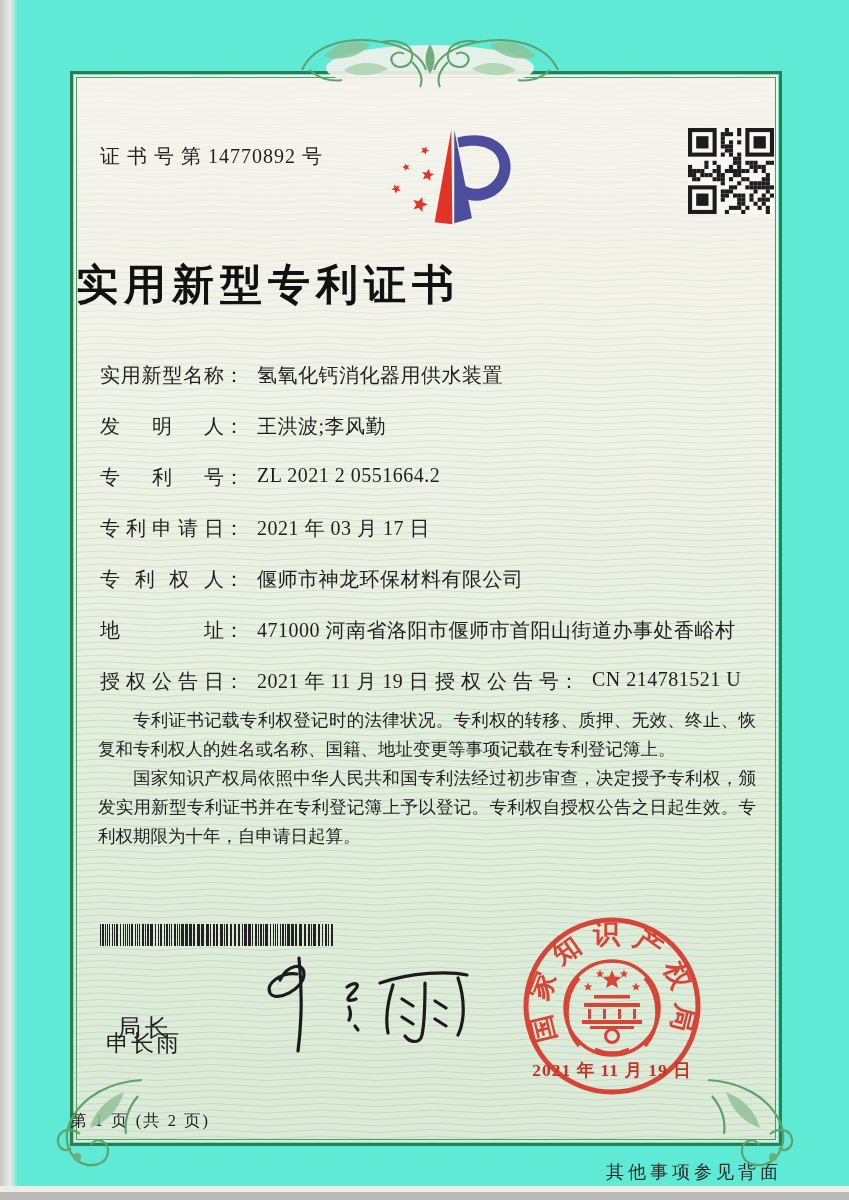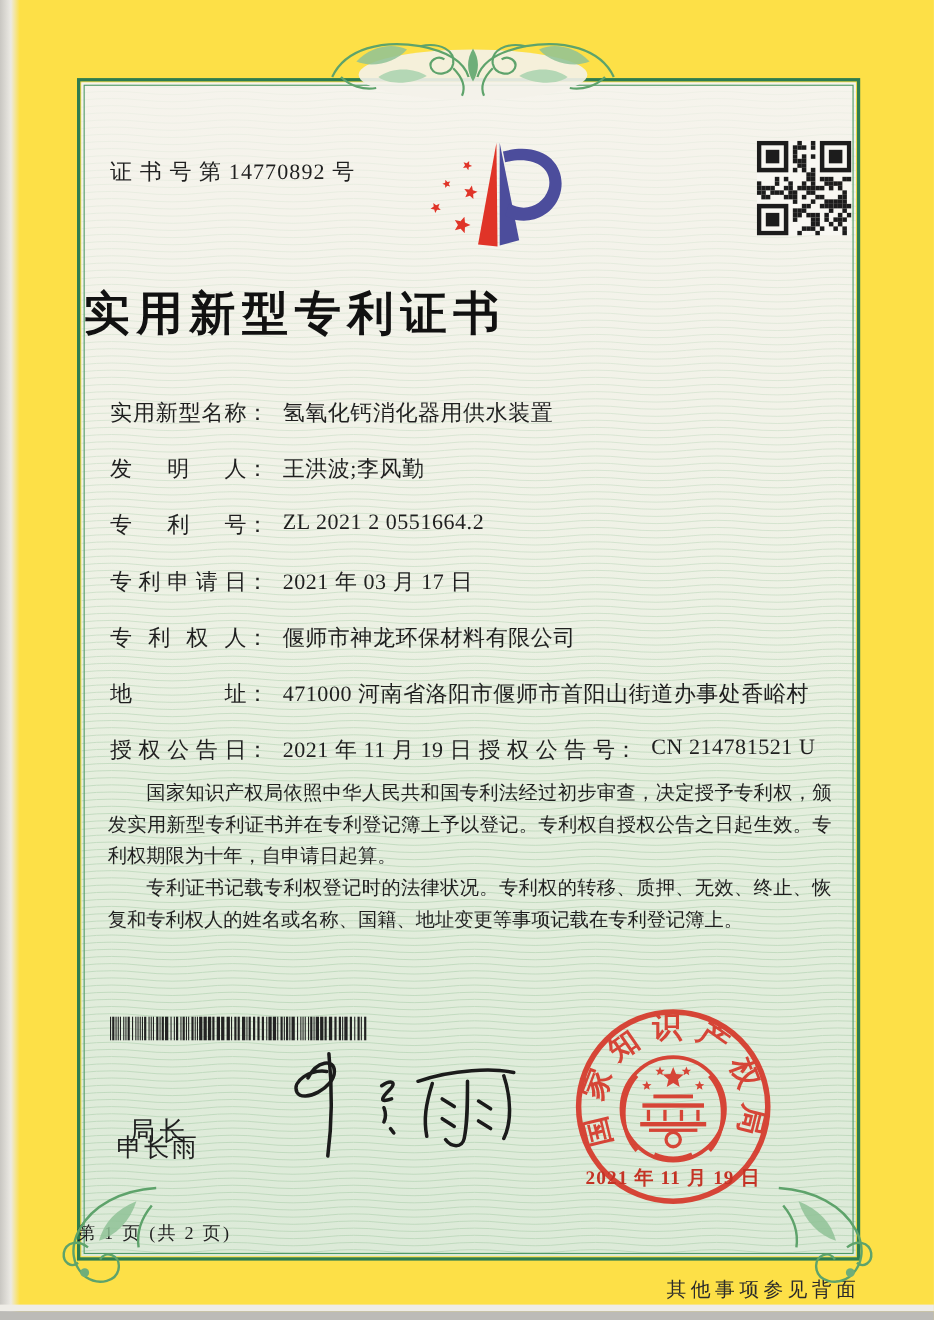--- a/index.html
+++ b/index.html
@@ -1,18 +1,18 @@
 <!DOCTYPE html>
 <html><head>
 <meta charset="utf-8">
 <style>
   html,body{margin:0;padding:0;background:#9a999510;}
   .page{
     position:relative; width:849px; height:1200px; margin:0 auto;
-    background:#fde047; overflow:hidden;
+    background:#5eead4; overflow:hidden;
     font-family:"Liberation Serif", serif; color:#1f1f1f;
   }
   
   .edge-left{position:absolute;left:0;top:0;width:18px;height:1200px;
     background:linear-gradient(90deg,#c9c7c2,#eceae4 55%,rgba(246,244,237,0));z-index:6;}
   .edge-bottom-white{position:absolute;left:0;top:1186px;width:849px;height:6px;background:#efede7;z-index:6;}
   .edge-bottom{position:absolute;left:0;top:1192px;width:849px;height:8px;background:#bcbbb7;z-index:6;}
 
   
   .frame{position:absolute;left:70px;top:71px;width:712px;height:1075px;
@@ -425,22 +425,22 @@
       <span class="flabel">授权公告日</span><span class="fcolon">：</span>
       <span class="fvalue">2021 年 11 月 19 日</span>
       <span class="grant-right">
         <span class="flabel">授权公告号</span><span class="fcolon">：</span>
         <span class="fvalue">CN 214781521 U</span>
       </span>
     </div>
   </div>
 
   <div class="body-text">
+    <p>专利证书记载专利权登记时的法律状况。专利权的转移、质押、无效、终止、恢复和专利权人的姓名或名称、国籍、地址变更等事项记载在专利登记簿上。</p>
     <p>国家知识产权局依照中华人民共和国专利法经过初步审查，决定授予专利权，颁发实用新型专利证书并在专利登记簿上予以登记。专利权自授权公告之日起生效。专利权期限为十年，自申请日起算。</p>
-    <p>专利证书记载专利权登记时的法律状况。专利权的转移、质押、无效、终止、恢复和专利权人的姓名或名称、国籍、地址变更等事项记载在专利登记簿上。</p>
   </div>
 
   <svg class="barcode" width="238" height="22" viewBox="0 0 238 22">
     <g id="barcode-bars">
         <rect x="0" y="0" width="1" height="22" fill="#222"></rect>
         <rect x="2" y="0" width="2" height="22" fill="#222"></rect>
         <rect x="5" y="0" width="1" height="22" fill="#222"></rect>
         <rect x="7" y="0" width="1" height="22" fill="#222"></rect>
         <rect x="9" y="0" width="1" height="22" fill="#222"></rect>
         <rect x="12" y="0" width="1" height="22" fill="#222"></rect>

